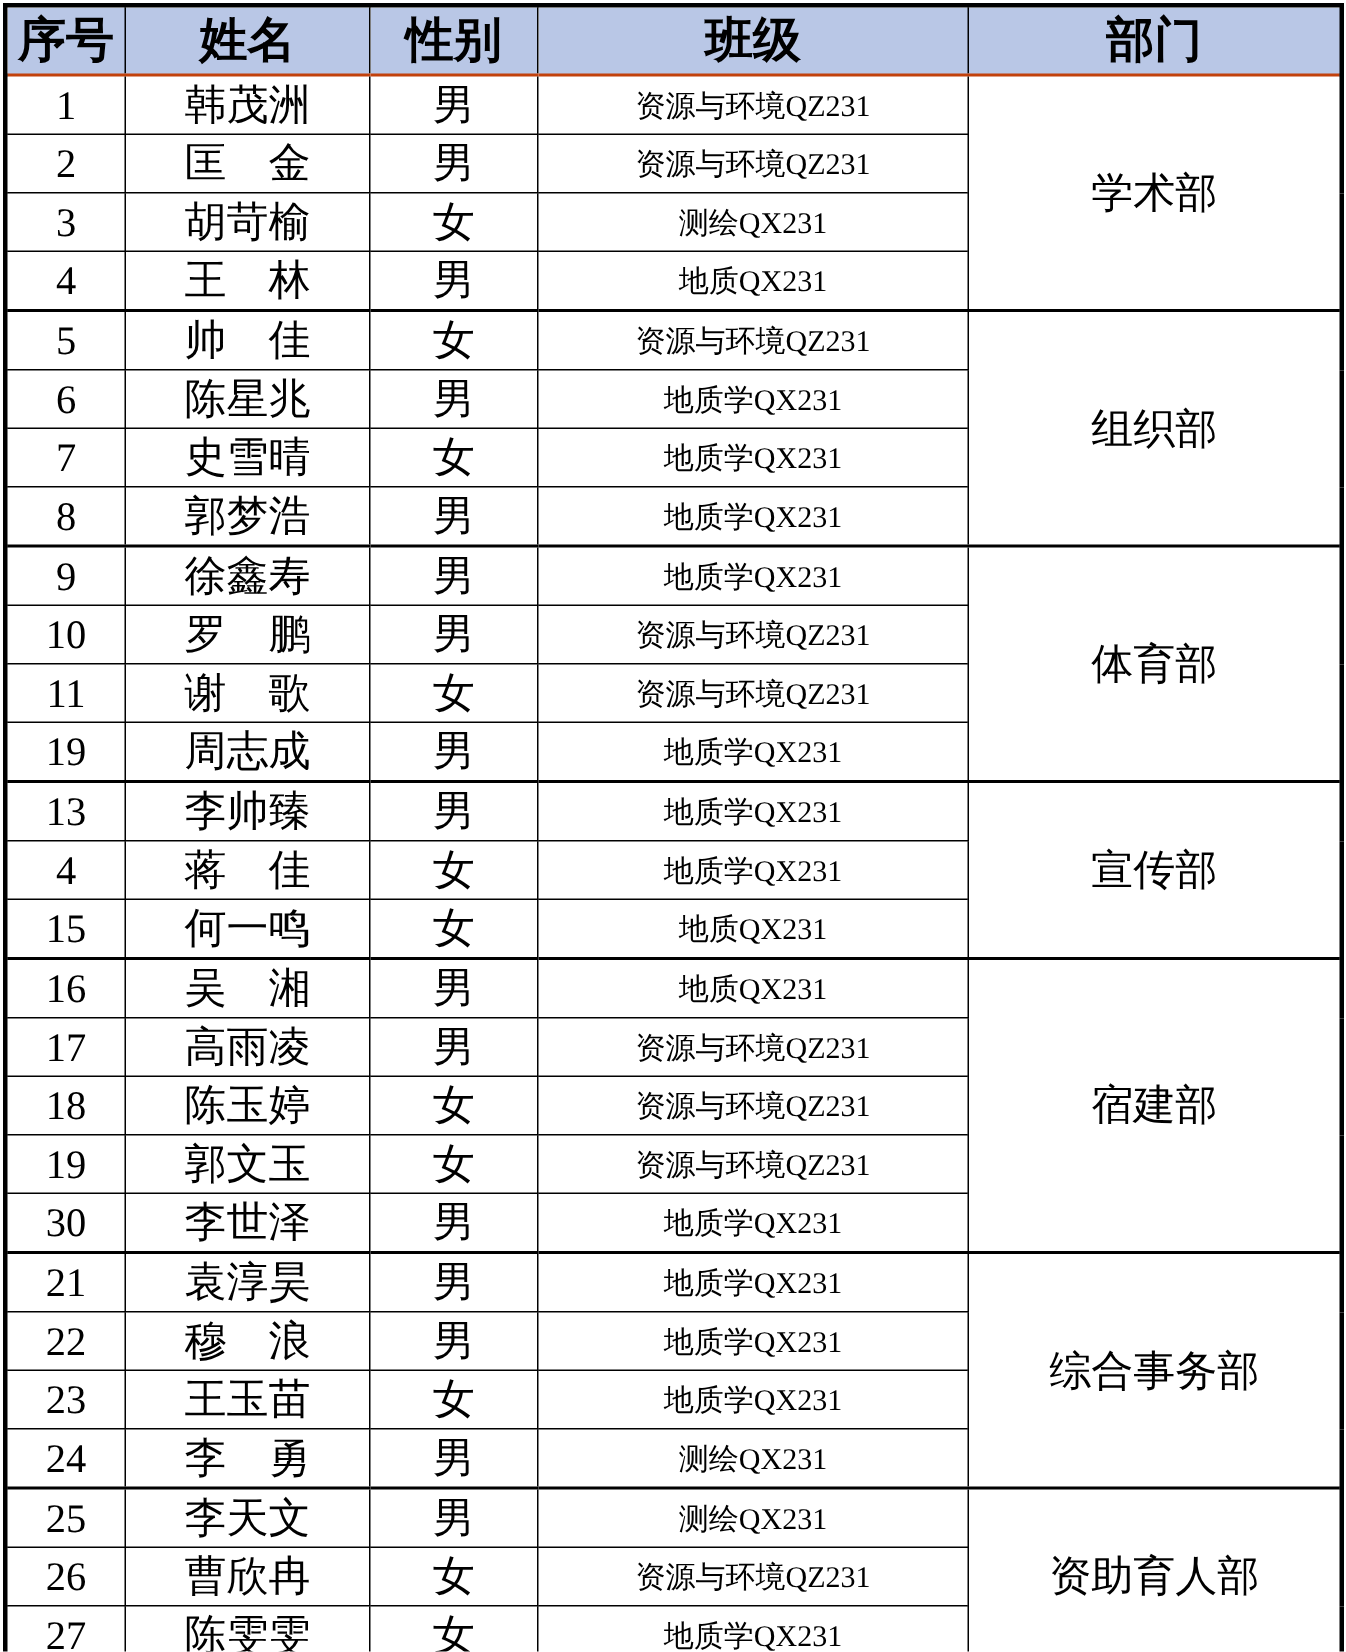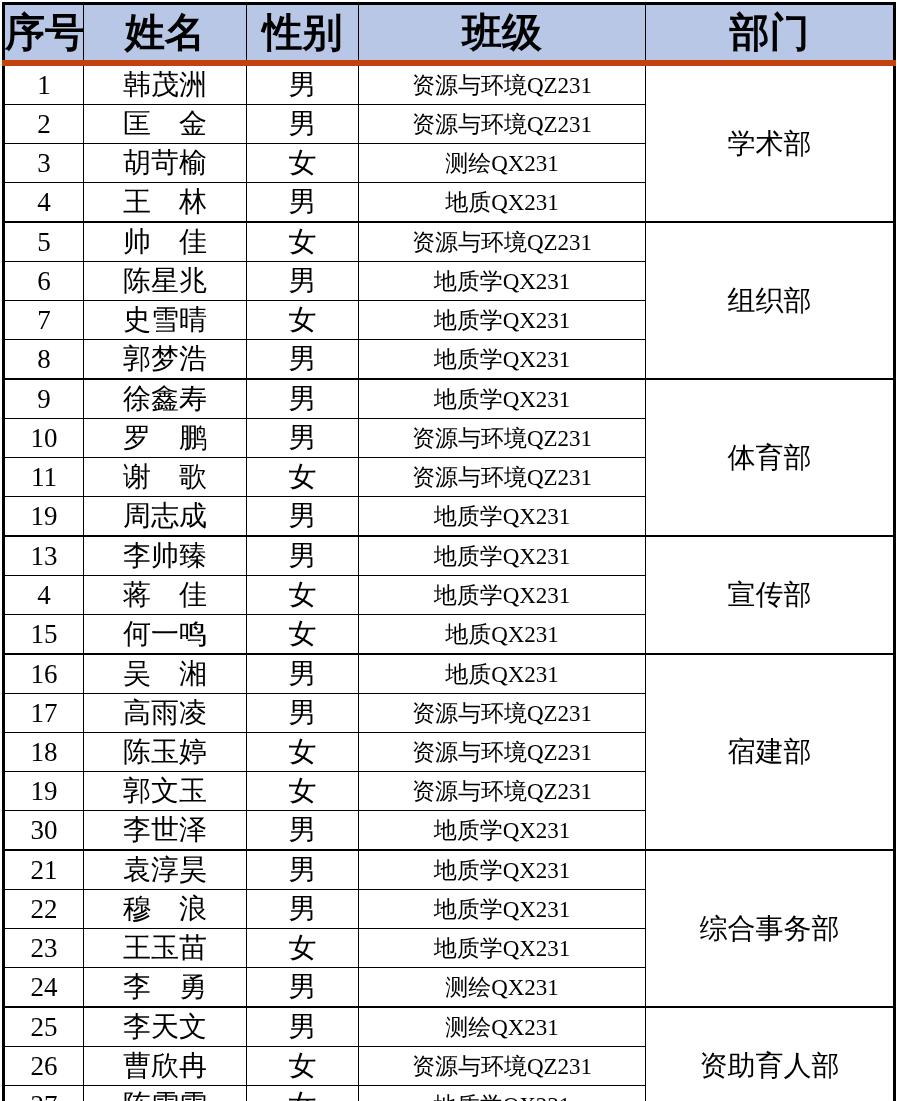--- a/index.html
+++ b/index.html
@@ -27,34 +27,34 @@
   table.roster td {
     border: 1px solid #000000;
     text-align: center;
     vertical-align: middle;
     padding: 0;
     overflow: hidden;
     white-space: nowrap;
   }
   table.roster th {
     height: 42px;
-    font-size: 40px;
+    font-size: 32px;
     font-weight: bold;
-    border-bottom: 6px solid #c2410c;
+    border-bottom: 2px solid #c2410c;
   }
   table.roster td {
     height: 37px;
     font-size: 28px;
     background: #ffffff;
   }
   table.roster td.cell-no {
     font-size: 27px;
   }
   table.roster td.cell-class {
-    font-size: 23px;
+    font-size: 20px;
   }
   table.roster td.cell-dept {
     font-size: 28px;
     margin-top: 12px;
   }
   table.roster tr.group-start td {
     border-top: 2px solid #000000;
   }
 </style>
 </head>

